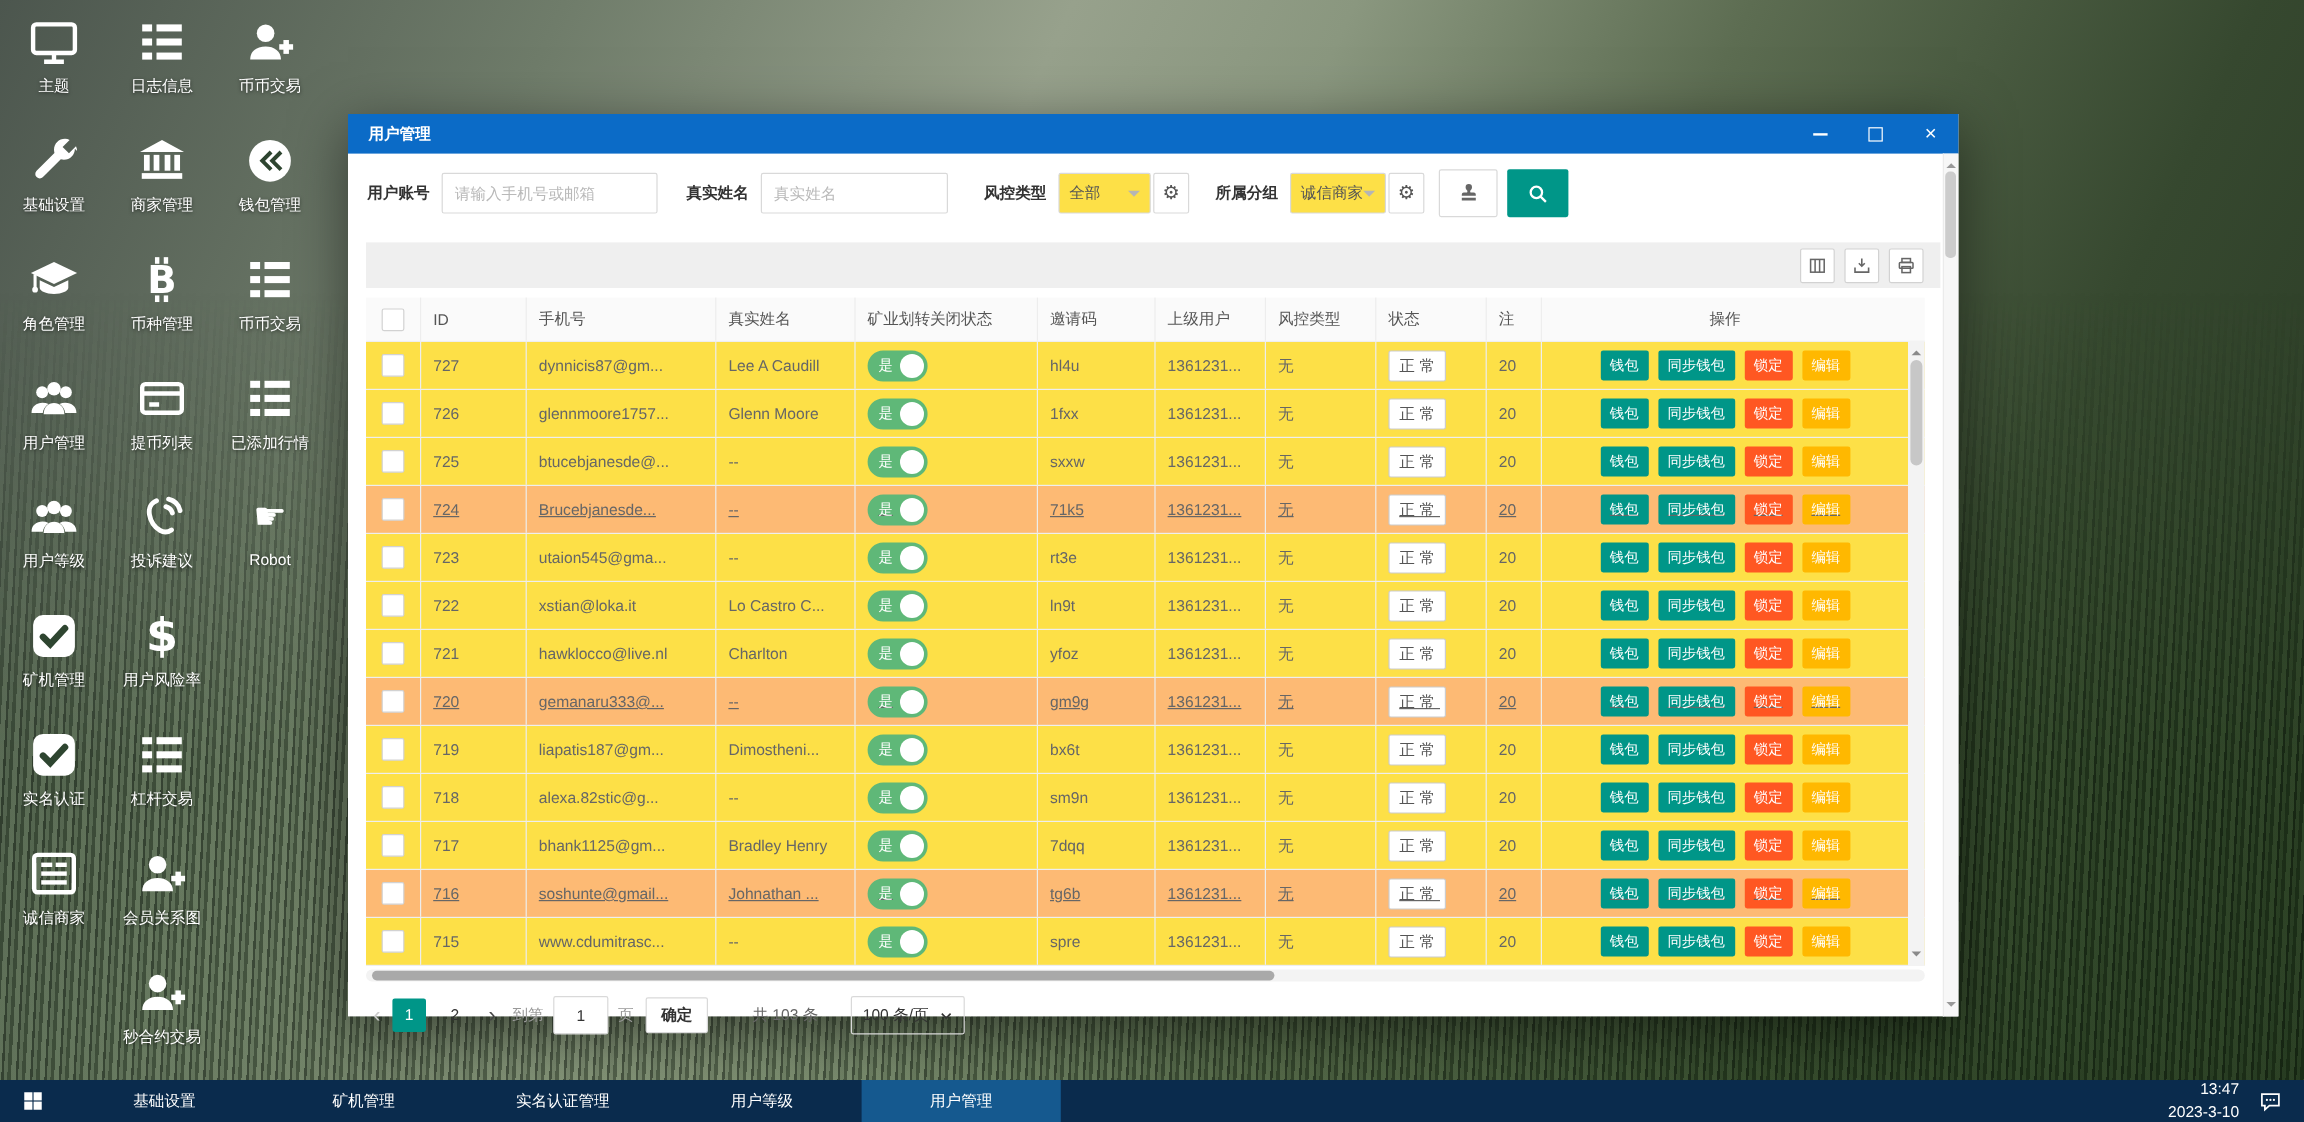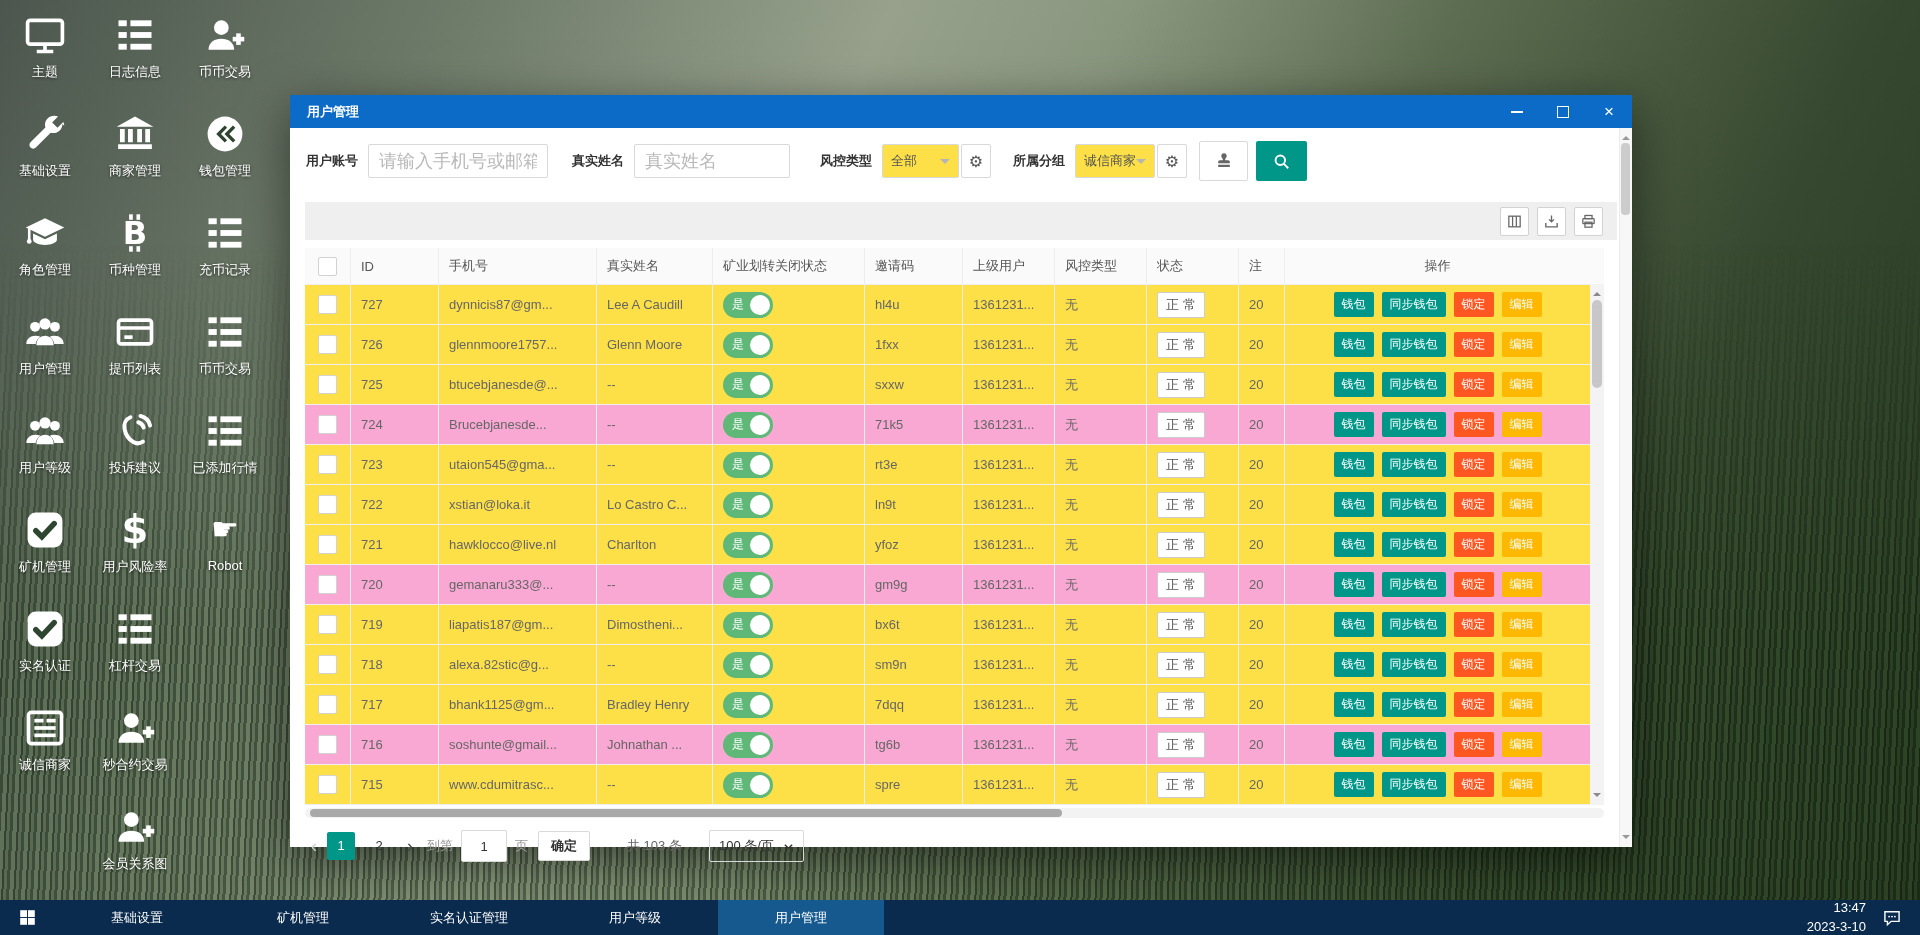--- a/index.html
+++ b/index.html
@@ -21,42 +21,42 @@
     box-shadow:0 12px 45px rgba(0,0,0,.5);}
   .titlebar{height:33px;background:#0b6bc7;display:flex;align-items:center;padding-left:17px;color:#fff;}
   .title{font-size:13px;font-weight:bold;}
   .win-controls{margin-left:auto;display:flex;height:33px;}
   .wc{width:46px;display:flex;align-items:center;justify-content:center;color:#fff;cursor:pointer;font-size:17px;}
   .min-glyph{display:block;width:12px;height:2px;background:#fff;}
   .max-glyph{display:block;width:10px;height:10px;border:1.5px solid #fff;}
   
   .filters{display:flex;align-items:center;padding:13px 16px 11px;font-size:13px;color:#333;}
   .flabel{white-space:nowrap;font-weight:bold;}
-  .fi{height:34px;border:1px solid #d9d9d9;border-radius:2px;padding:0 10px;font-size:18px;color:#555;outline:none;box-sizing:border-box;font-family:inherit;}
+  .fi{height:34px;border:1px solid #d9d9d9;border-radius:2px;padding:0 10px;font-size:13px;color:#555;outline:none;box-sizing:border-box;font-family:inherit;}
   .fi::placeholder{color:#b9b9b9;}
   .in-account{width:180px;margin:0 24px 0 10px;}
   .in-name{width:156px;margin:0 30px 0 10px;}
   .select{display:flex;align-items:center;justify-content:space-between;height:34px;border:1px solid #d9d9d9;border-radius:2px;padding:0 8px;color:#555;box-sizing:border-box;cursor:pointer;background:#fde047;}
   .sel-risk{width:77px;margin:0 2px 0 10px;}
   .sel-group{width:80px;margin:0 2px 0 10px;}
   .caret{width:0;height:0;border:5px solid transparent;border-top-color:#b5b5b5;margin-top:5px;}
   .sq-btn{width:30px;height:34px;border:1px solid #d9d9d9;background:#fff;border-radius:2px;color:#555;font-size:16px;display:flex;align-items:center;justify-content:center;cursor:pointer;padding:0;}
   .stamp-btn{width:49px;height:40px;border:1px solid #d9d9d9;background:#fff;border-radius:2px;display:flex;align-items:center;justify-content:center;cursor:pointer;margin-left:12px;}
   .stamp-btn svg{width:20px;height:20px;color:#666;}
   .search-btn{width:51px;height:40px;border:none;background:#009688;border-radius:2px;display:flex;align-items:center;justify-content:center;cursor:pointer;margin-left:8px;}
   .search-btn svg{width:19px;height:19px;}
   .ml22{margin-left:22px;}
   
   .toolbar{height:38px;background:#efefef;margin:10px 15px 0;display:flex;align-items:center;justify-content:flex-end;padding-right:14px;}
   .tool-btn{width:29px;height:29px;background:#fff;border:1px solid #d2d2d2;border-radius:2px;display:flex;align-items:center;justify-content:center;margin-left:8px;cursor:pointer;padding:0;}
   .tool-btn svg{width:17px;height:17px;color:#666;}
   
   .table-wrap{position:relative;margin:8px 15px 0;width:1299px;font-size:13px;color:#666;}
   .trow{display:flex;height:39px;align-items:center;border-bottom:1px solid #eee;background:#fde047;}
-  .trow.shaded{background:#f9a8d4;}
+  .trow.shaded{background:#fdba74;text-decoration:underline;}
   .thead{height:36px;background:#fafafa;color:#555;}
   .cell{height:100%;display:flex;align-items:center;padding:0 10px;box-sizing:border-box;border-right:1px solid #ededed;overflow:hidden;white-space:nowrap;}
   .c-check{width:46px;justify-content:center;padding:0;}
   .c-id{width:88px;}
   .c-phone{width:158px;}
   .c-name{width:116px;}
   .c-toggle{width:152px;}
   .c-invite{width:98px;}
   .c-parent{width:92px;}
   .c-risk{width:92px;}
@@ -358,47 +358,41 @@
     <div class="dicon">
       <svg class="ig">
             <use href="#i-list"></use>
           </svg>
       <div class="dlabel">杠杆交易</div>
     </div>
     <div class="dicon">
       <svg class="ig">
             <use href="#i-user-plus"></use>
           </svg>
+      <div class="dlabel">会员关系图</div>
+    </div>
+    <div class="dicon">
+      <svg class="ig">
+            <use href="#i-user-plus"></use>
+          </svg>
       <div class="dlabel">秒合约交易</div>
     </div>
+      </div>
+      <div class="icon-col">
     <div class="dicon">
       <svg class="ig">
             <use href="#i-user-plus"></use>
           </svg>
-      <div class="dlabel">会员关系图</div>
-    </div>
-      </div>
-      <div class="icon-col">
-    <div class="dicon">
-      <svg class="ig">
-            <use href="#i-user-plus"></use>
-          </svg>
       <div class="dlabel">币币交易</div>
     </div>
     <div class="dicon">
       <svg class="ig">
             <use href="#i-wallet"></use>
           </svg>
       <div class="dlabel">钱包管理</div>
-    </div>
-    <div class="dicon">
-      <svg class="ig">
-            <use href="#i-list"></use>
-          </svg>
-      <div class="dlabel">充币记录</div>
     </div>
     <div class="dicon">
       <svg class="ig">
             <use href="#i-list"></use>
           </svg>
       <div class="dlabel">币币交易</div>
     </div>
     <div class="dicon">
       <svg class="ig">
             <use href="#i-list"></use>

